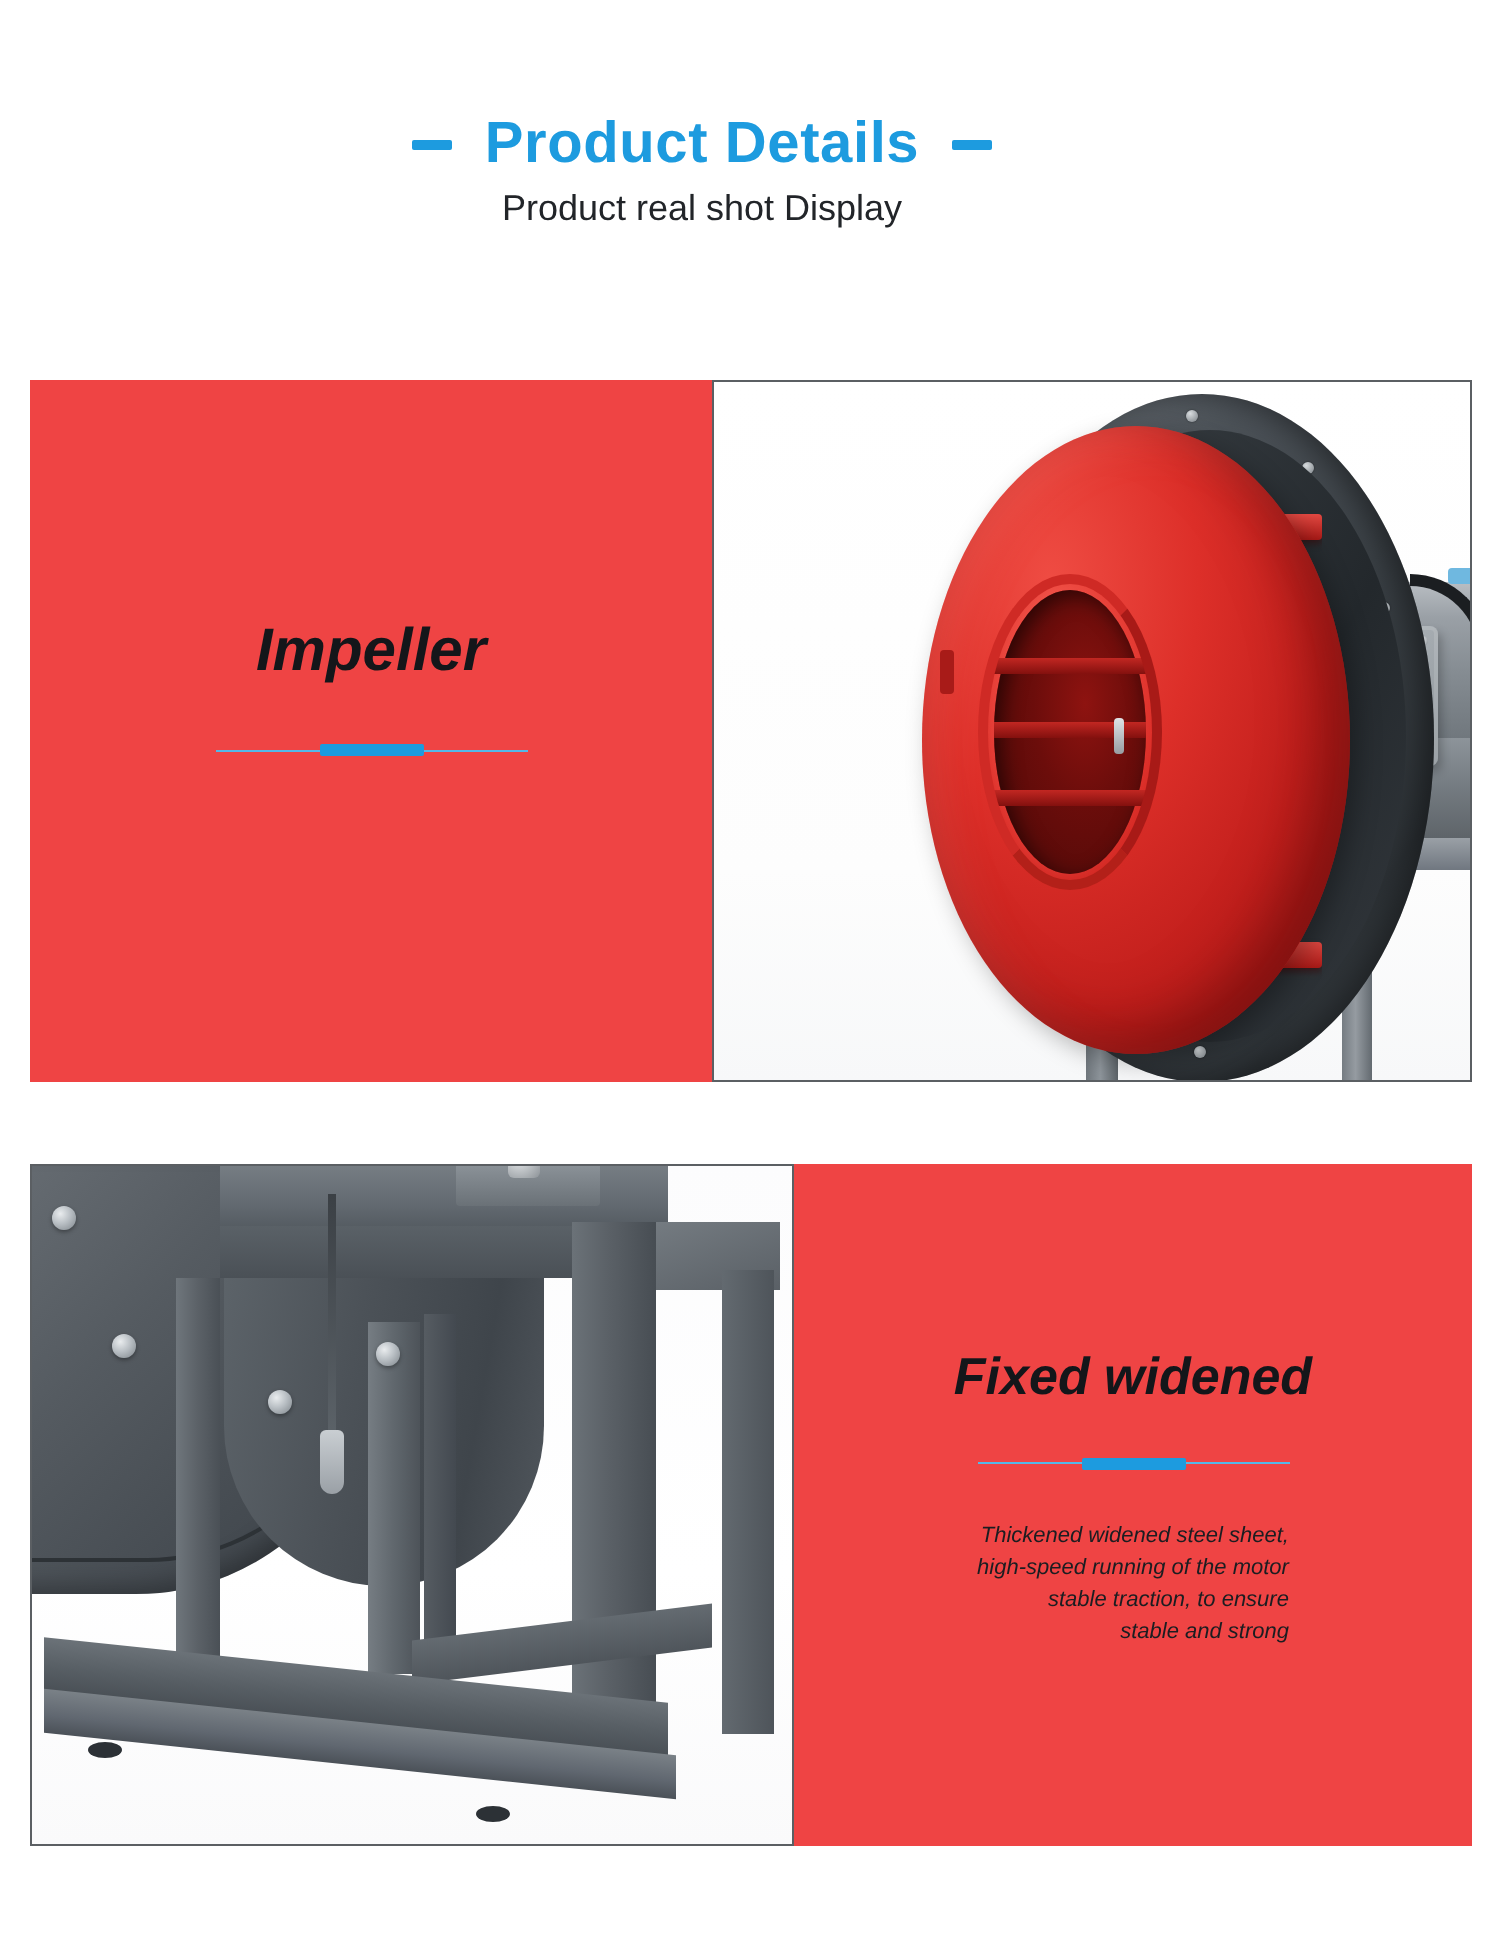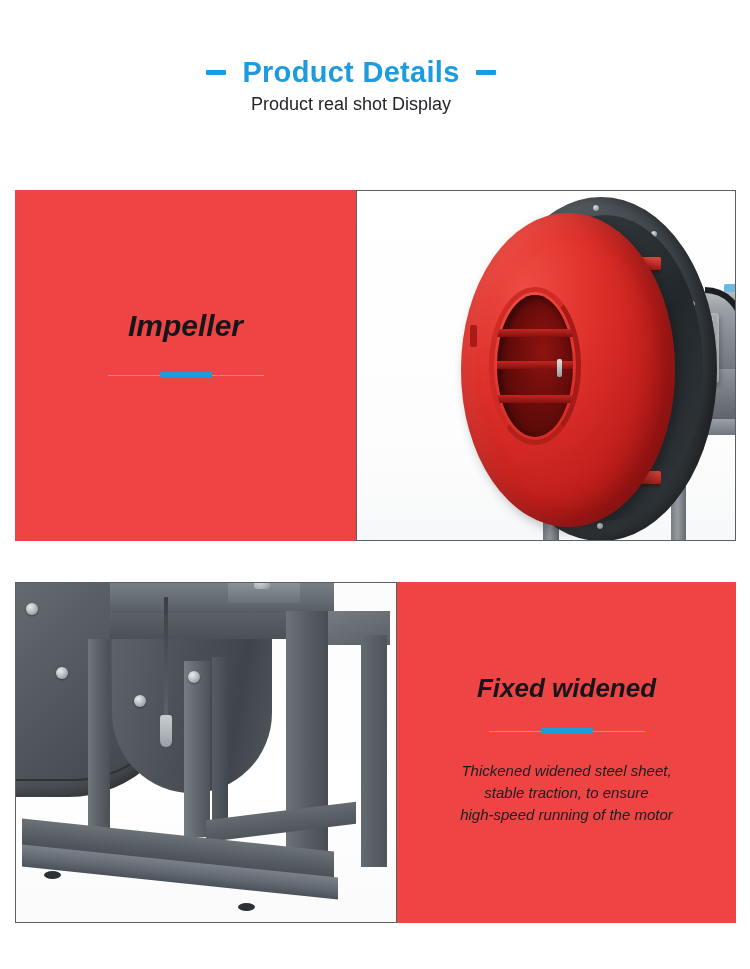--- a/index.html
+++ b/index.html
@@ -93,21 +93,21 @@
     border-radius: 1px;
   }
   .panel-bracket .divider { margin-top: 26px; margin-bottom: 26px; }
 
   .card-desc {
     font-size: 16px;
     color: #1b1d21;
     line-height: 1.42;
     text-align: center;
   }
-  .panel-bracket .card-desc { font-size: 15px; line-height: 1.45; }
+  .panel-bracket .card-desc { font-size: 11px; line-height: 1.45; text-align: right; }
 
   
   .photo {
     position: relative;
     background: #ffffff;
     border: 1px solid #5b5f63;
     overflow: hidden;
   }
   .photo-impeller { width: 380px; height: 351px; }
   .photo-bracket  { width: 382px; height: 341px; }
@@ -453,18 +453,19 @@
   </div>
 
   <div class="text-panel panel-bracket">
     <div class="card-title">Fixed widened</div>
     <div class="divider">
       <span class="divider-line"></span>
       <span class="divider-bar"></span>
     </div>
     <div class="card-desc">
       <div>Thickened widened steel sheet,</div>
+      <div>high-speed running of the motor</div>
       <div>stable traction, to ensure</div>
-      <div>high-speed running of the motor</div>
+      <div>stable and strong</div>
     </div>
   </div>
 
 </div>
 
 </body></html>

